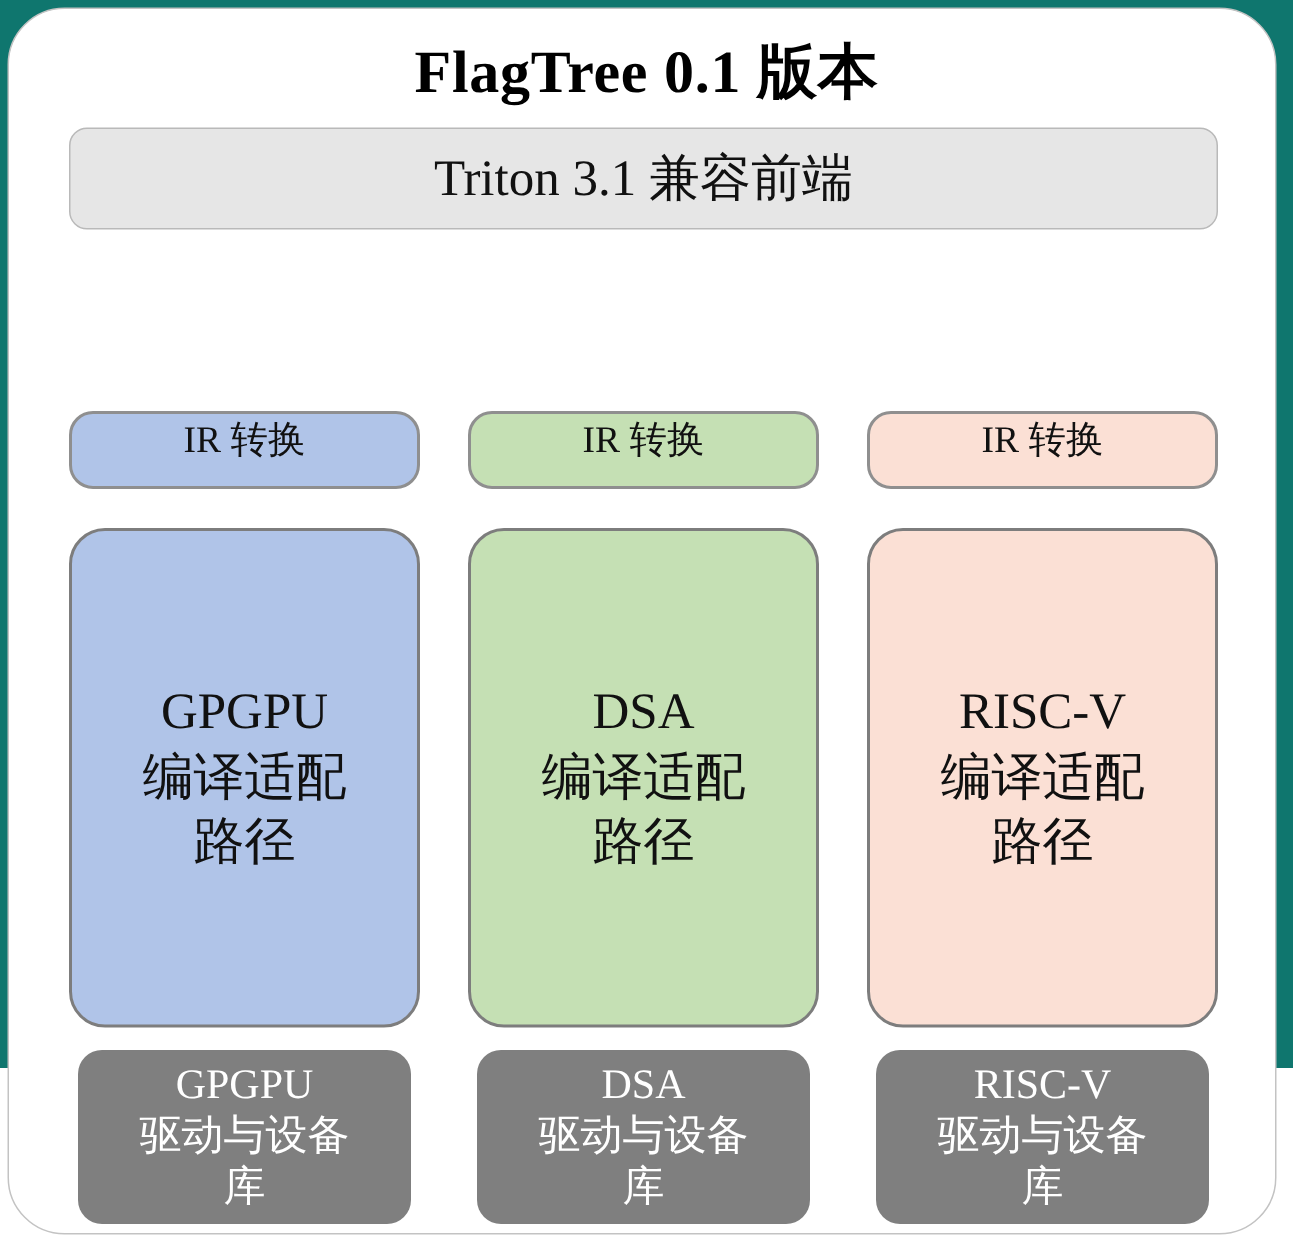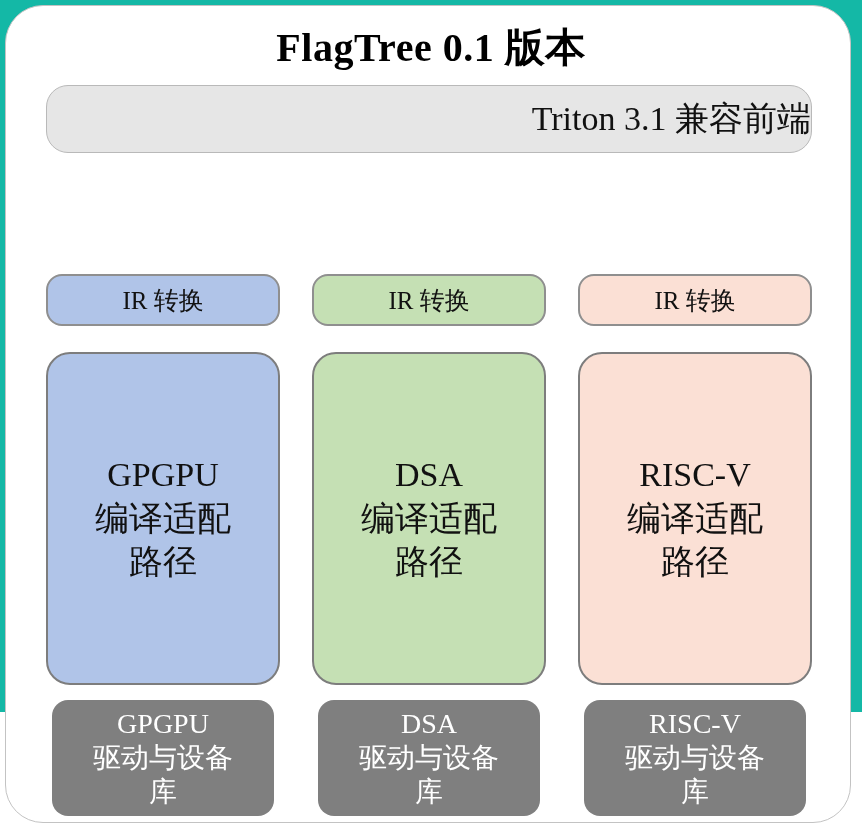--- a/index.html
+++ b/index.html
@@ -11,21 +11,21 @@
     width: 862px;
     height: 832px;
     font-family: "Liberation Serif", "DejaVu Serif", serif;
     overflow: hidden;
   }
 
   #diagram-root {
     position: relative;
     width: 862px;
     height: 712px;
-    background: #14b8a6;
+    background: #0f766e;
   }
 
   
   .outer-frame {
     position: absolute;
     left: 5px;
     top: 5px;
     width: 846px;
     height: 818px;
     box-sizing: border-box;
@@ -51,24 +51,24 @@
 
   
   .layer-bar {
     position: absolute;
     left: 46px;
     width: 766px;
     height: 68px;
     box-sizing: border-box;
     background: #e6e6e6;
     border: 1px solid #b9b9b9;
-    border-radius: 22px;
+    border-radius: 12px;
     display: flex;
     align-items: center;
-    justify-content: flex-end;
+    justify-content: center;
     font-size: 34px;
     color: #111111;
     white-space: nowrap;
   }
   .layer-bar.frontend { top: 85px; }
   .layer-bar.commonir { top: 178px; }
 
   
   .columns {
     position: absolute;
@@ -91,21 +91,20 @@
   .ir-chip {
     position: absolute;
     top: 274px;
     left: 0;
     width: 234px;
     height: 52px;
     box-sizing: border-box;
     border: 2px solid #8f8f8f;
     border-radius: 16px;
     display: flex;
-    align-items: center;
     justify-content: center;
     font-size: 25px;
     color: #111111;
     white-space: nowrap;
   }
 
   
   .path-box {
     position: absolute;
     top: 352px;

